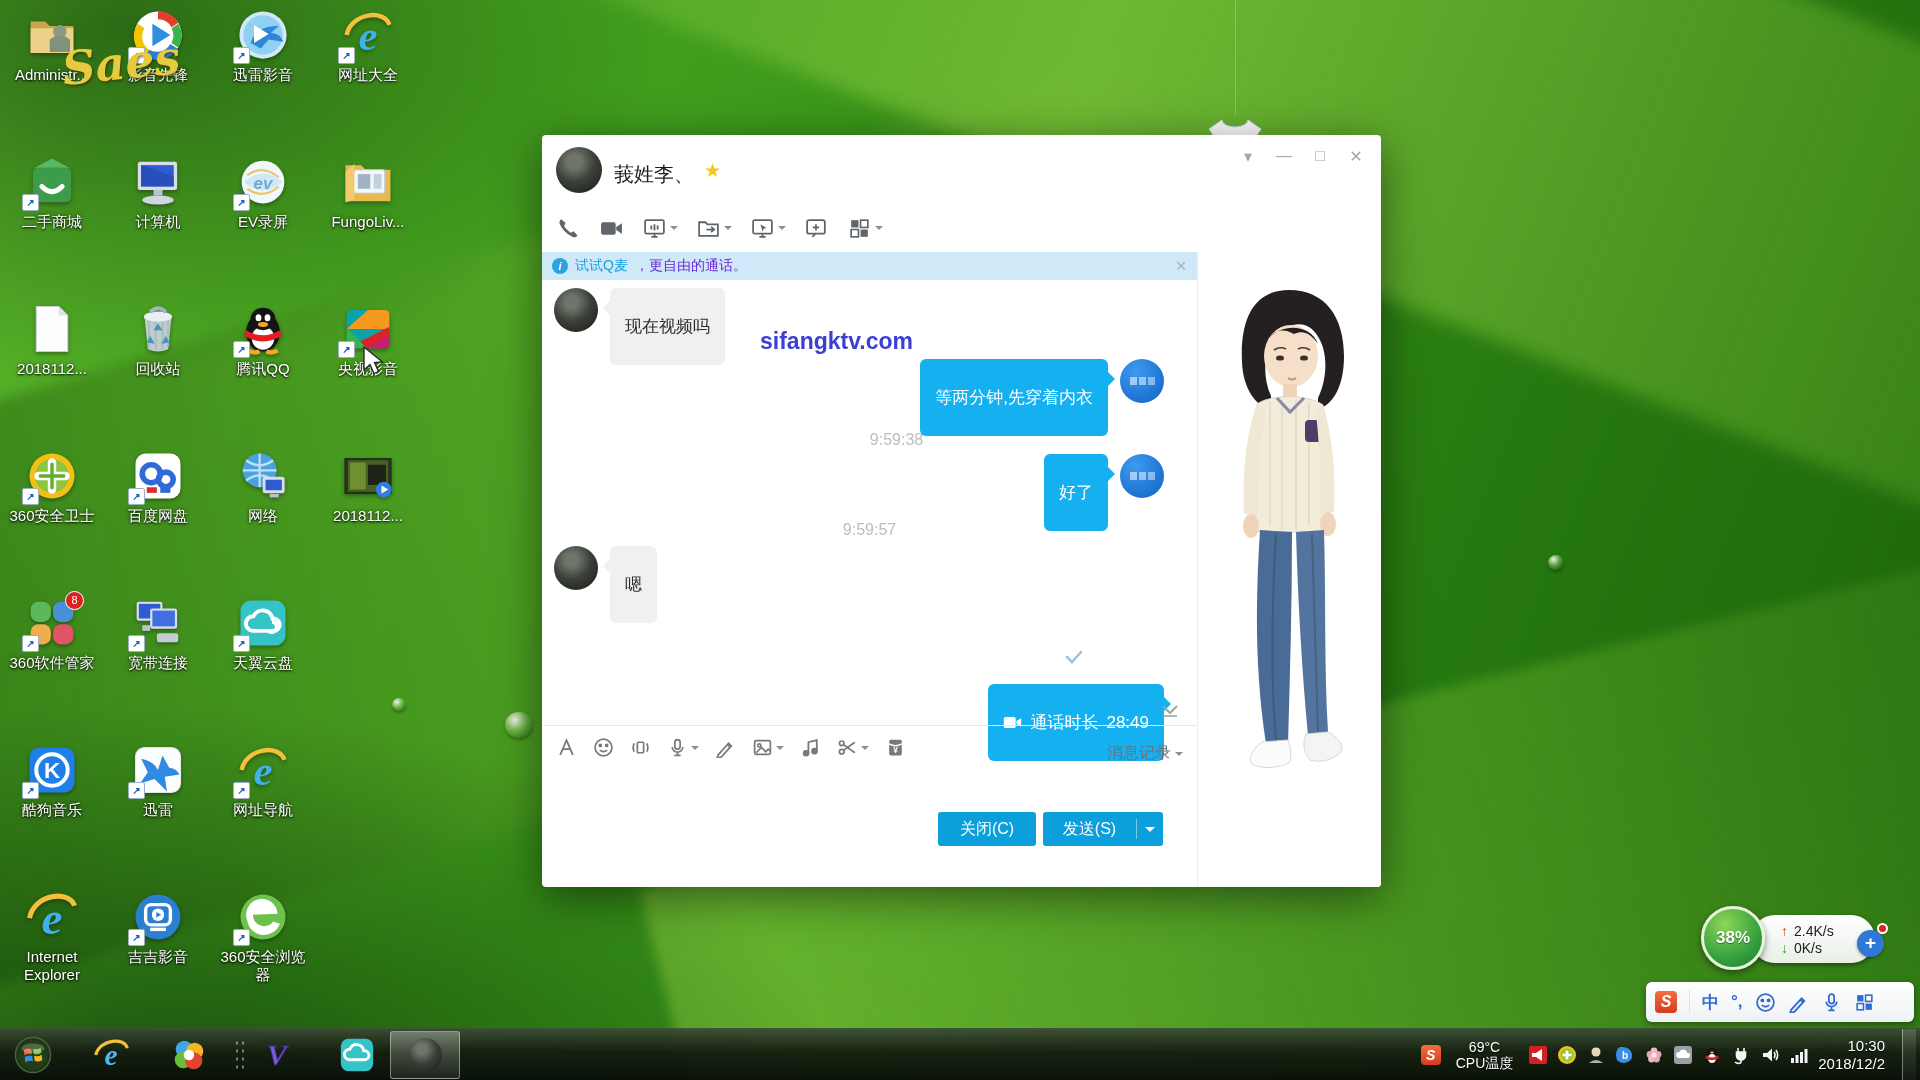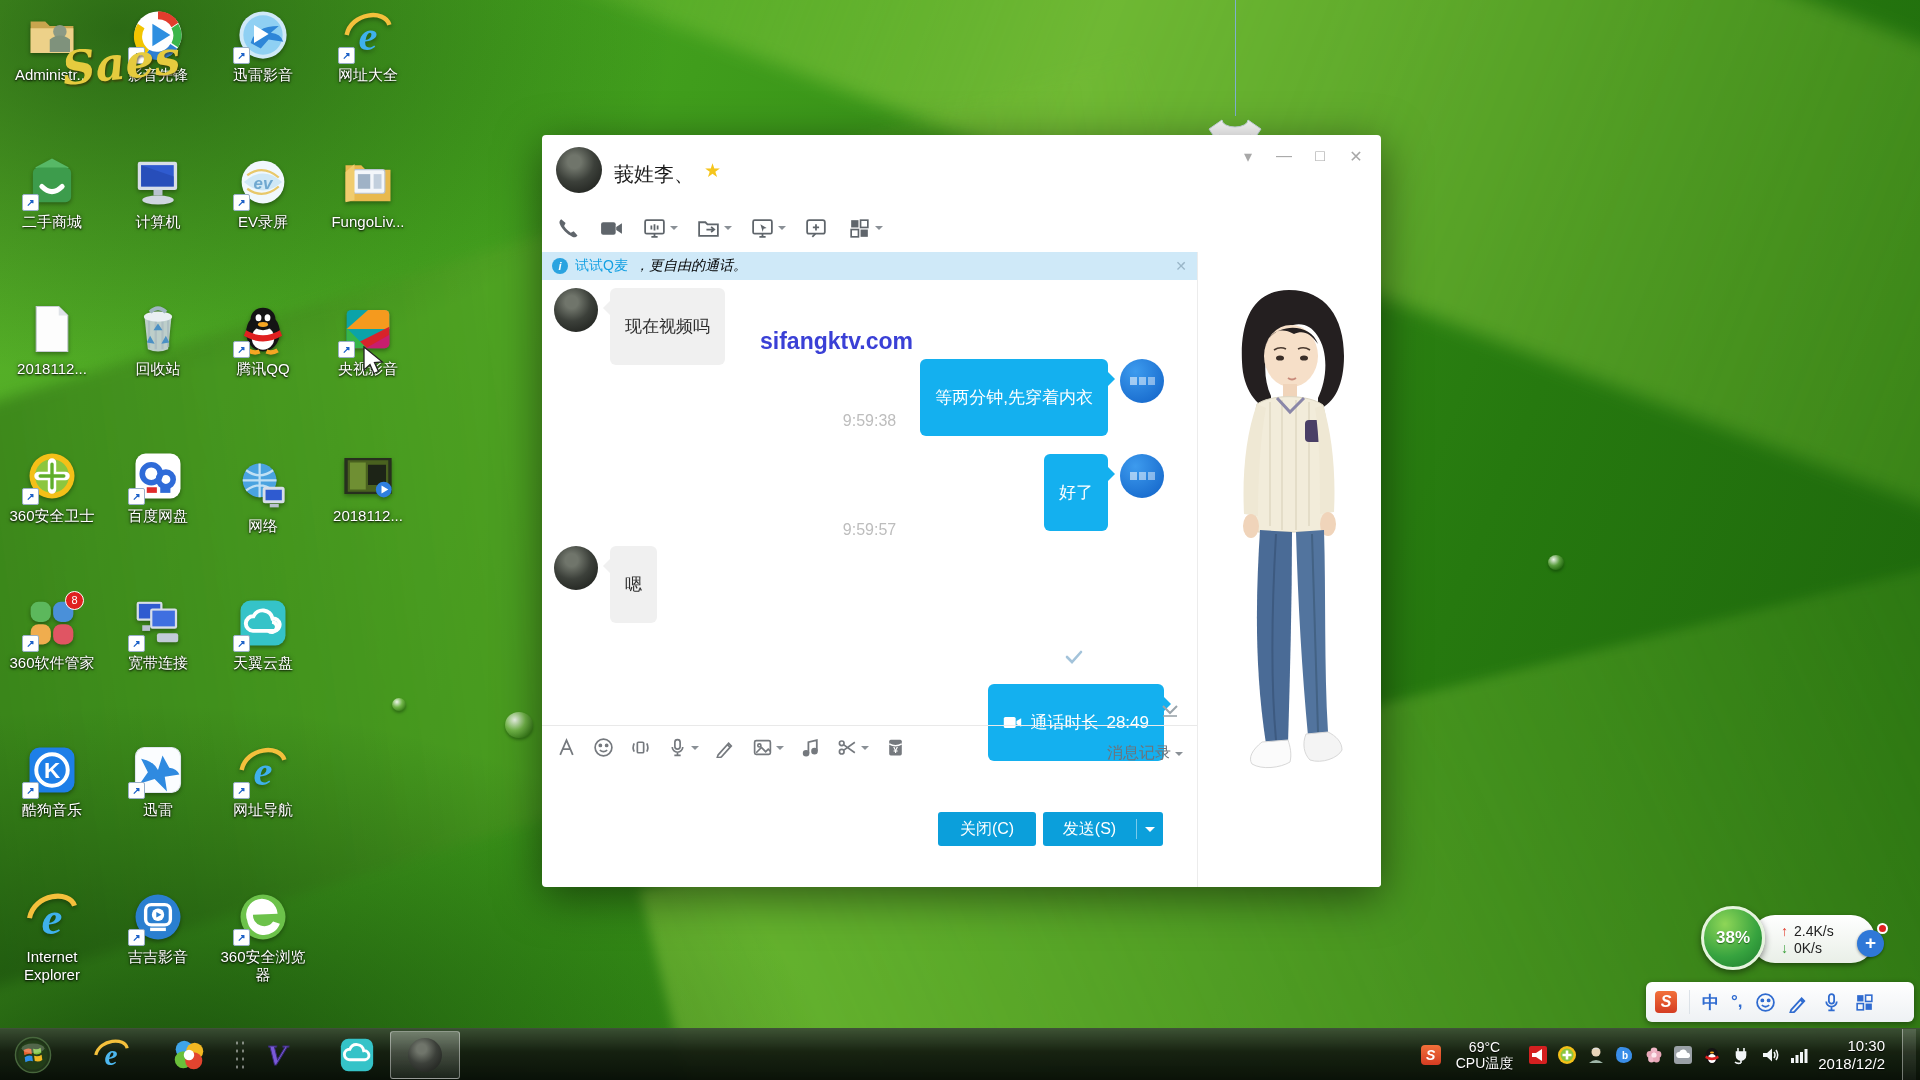--- a/index.html
+++ b/index.html
@@ -64,21 +64,21 @@
   .car{width:0;height:0;border:4px solid transparent;border-top-color:#8a9096;margin-top:4px;}
 
   .rpanel{position:absolute;right:0;top:117px;width:183px;bottom:0;border-left:1px solid #ececec;
           background:#fff;overflow:hidden;border-radius:0 0 4px 0;}
   .chatcol{position:absolute;left:0;top:117px;width:655px;bottom:0;}
 
   .notif{height:28px;background:#cfe9f8;display:flex;align-items:center;padding:0 10px;gap:7px;font-size:14px;}
   .ninfo{width:16px;height:16px;border-radius:50%;background:#2aa3e0;color:#fff;font-size:11px;
          font-style:italic;font-weight:bold;text-align:center;line-height:16px;}
   .nlink{color:#14a0e2;}
-  .ntext{color:#000000;font-style:italic;}
+  .ntext{color:#6d28d9;}
   .nclose{margin-left:auto;color:#9ab6c8;font-size:14px;}
 
   .msgs{position:absolute;left:0;top:28px;width:655px;height:445px;}
   .mrow{position:absolute;display:flex;gap:12px;align-items:flex-start;}
   .mrow.in{left:12px;}
   .mrow.out{right:33px;flex-direction:row;}
   .msgs .av{width:44px;height:44px;flex:0 0 44px;}
   .av.blue{background:radial-gradient(circle at 35% 28%,#3d9bee,#1b6fd0 75%);position:relative;}
   .av.blue i{position:absolute;left:10px;top:18px;width:7px;height:8px;background:rgba(255,255,255,.55);
              box-shadow:9px 0 0 rgba(255,255,255,.5),18px 0 0 rgba(255,255,255,.45);}
@@ -337,21 +337,21 @@
       <rect x="4" y="4" width="40" height="40" rx="9" fill="#fff"></rect>
       <circle cx="18" cy="22" r="8" fill="none" stroke="#2f6bd8" stroke-width="5"></circle>
       <circle cx="31" cy="27" r="6.5" fill="none" stroke="#2f6bd8" stroke-width="5"></circle>
       <rect x="14" y="34" width="9" height="5" fill="#e02b2b"></rect>
           <rect x="26" y="34" width="9" height="5" fill="#2f6bd8"></rect>
         </svg>
       <i class="sc">↗</i></div>
     <div class="lbl">百度网盘</div>
   </div>
 
-  <div class="di" style="left:211px;top:459px;">
+  <div class="di" style="left:211px;top:449px;">
     <div class="art"><svg viewBox="0 0 48 48">
       <circle cx="21" cy="19" r="15" fill="#4aa3e0"></circle>
       <path d="M6 19 h30 M21 4 v30 M9 10 q12 9 24 0 M9 28 q12 -9 24 0" stroke="#bfe0f5" stroke-width="2" fill="none"></path>
       <rect x="25" y="26" width="17" height="12" rx="1" fill="#2f5bd0" stroke="#d7dee8" stroke-width="2.5"></rect>
       <rect x="30" y="40" width="8" height="3" fill="#b9c2cf"></rect>
         </svg></div>
     <div class="lbl">网络</div>
   </div>
 
   <div class="di" style="left:316px;top:449px;">
@@ -571,21 +571,21 @@
 
       <div class="wmark">sifangktv.com</div>
 
       <div class="mrow out" style="top:79px;">
         <div class="bub blue">等两分钟,先穿着内衣</div>
         <div class="av blue">
             <i></i>
           </div>
       </div>
 
-      <div class="tstamp" style="top:132px;">9:59:38</div>
+      <div class="tstamp" style="top:151px;margin-left:27px;">9:59:38</div>
 
       <div class="mrow out" style="top:174px;">
         <div class="bub blue">好了</div>
         <div class="av blue">
             <i></i>
           </div>
       </div>
 
       <div class="tstamp" style="top:241px;">9:59:57</div>
 

